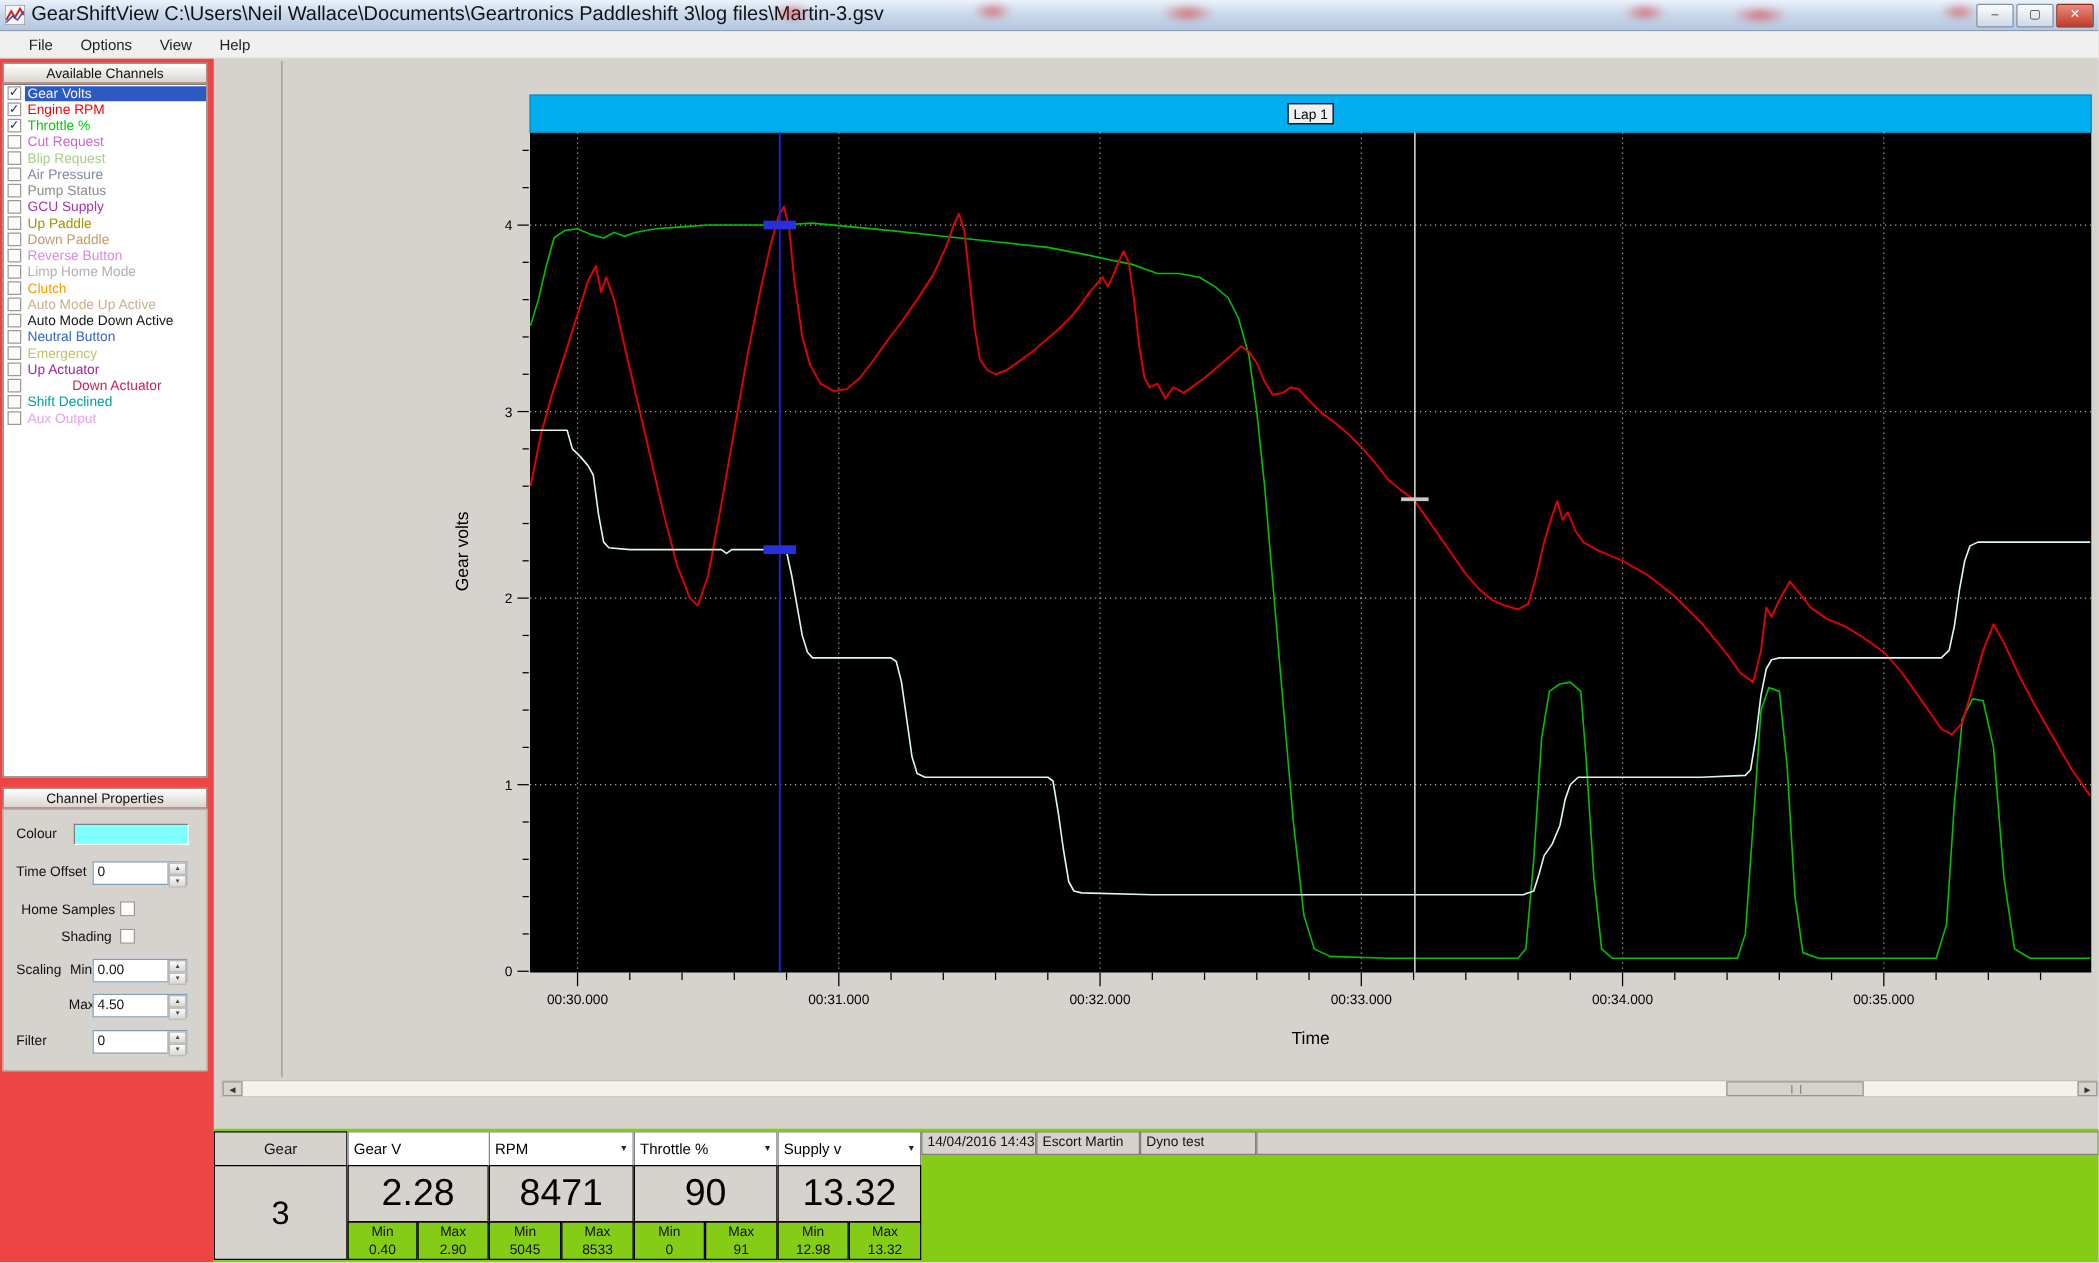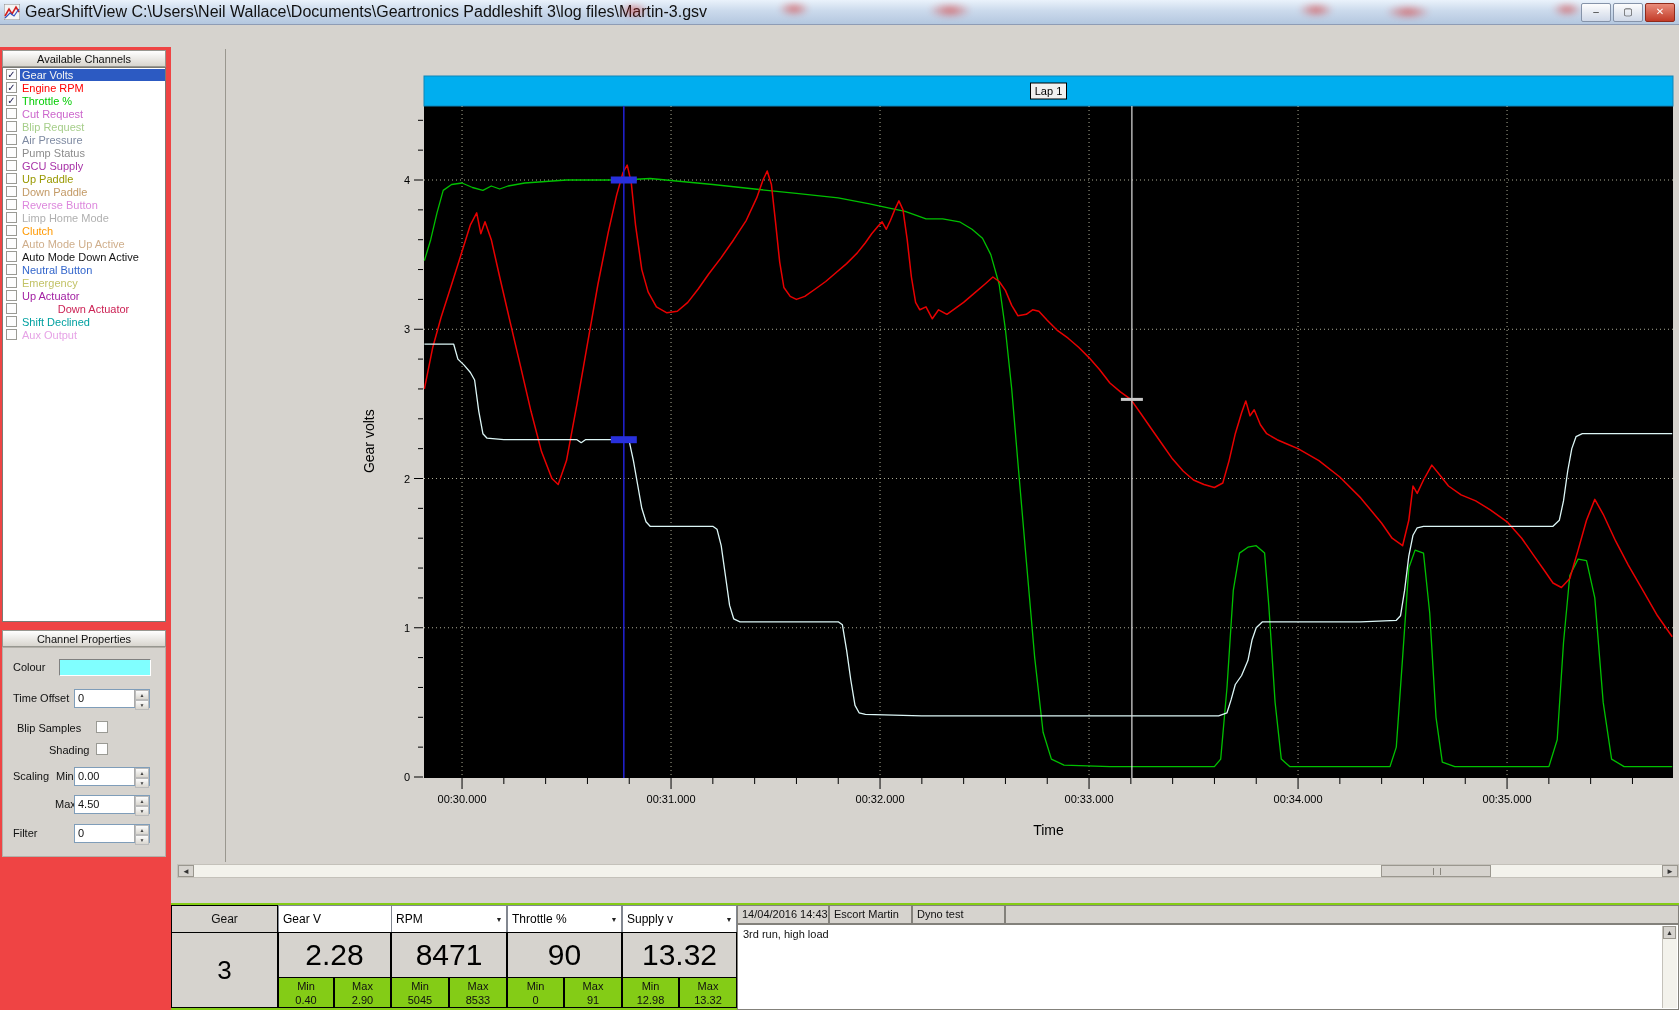--- a/index.html
+++ b/index.html
@@ -111,20 +111,26 @@
     <div class="smudge" style="left:1298px;top:3px;width:36px;height:14px"></div>
     <div class="smudge" style="left:1385px;top:5px;width:46px;height:14px"></div>
     <div class="smudge" style="left:1552px;top:3px;width:30px;height:13px"></div>
     <div class="win-buttons">
       <div class="win-btn">–</div>
       <div class="win-btn">▢</div>
       <div class="win-btn close">✕</div>
     </div>
   </div>
 
+  <div class="menubar" id="menubar">
+      <span class="menu-item">File</span>
+      <span class="menu-item">Options</span>
+      <span class="menu-item">View</span>
+      <span class="menu-item">Help</span>
+    </div>
 
   <div class="sidebar">
     <div class="group-header" style="top:3px">Available Channels</div>
     <div class="channel-list" id="channel-list">
         <div class="chan-row selected">
           <span class="cb">✓</span>
           <span class="chan-label">Gear Volts</span>
         </div>
         <div class="chan-row">
           <span class="cb">✓</span>
@@ -215,21 +221,21 @@
 
       <span class="plabel" style="left:10px;top:44px">Time Offset</span>
       <div class="spin" style="top:41px">
         <span>0</span>
         <span class="arrows">
             <span>▲</span>
             <span>▼</span>
           </span>
       </div>
 
-      <span class="plabel" style="left:14px;top:74px">Blip Samples</span>
+      <span class="plabel" style="left:14px;top:74px">Home Samples</span>
       <div class="pcheck" style="left:93px;top:73px"></div>
 
       <span class="plabel" style="left:46px;top:96px">Shading</span>
       <div class="pcheck" style="left:93px;top:95px"></div>
 
       <span class="plabel" style="left:10px;top:122px">Scaling</span>
       <span class="plabel" style="left:53px;top:122px">Min</span>
       <div class="spin" style="top:119px">
         <span>0.00</span>
         <span class="arrows">
@@ -412,20 +418,14 @@
         <div class="mm-cell" style="left:508px;top:74px;width:58px;height:31px">
           <div>Max</div>
           <div>13.32</div>
         </div>
       </div>
 
     <div class="info-box" style="left:566px;top:2px;width:92px;height:19px">14/04/2016 14:43</div>
     <div class="info-box" style="left:658px;top:2px;width:83px;height:19px">Escort Martin</div>
     <div class="info-box" style="left:741px;top:2px;width:93px;height:19px">Dyno test</div>
     <div class="info-box" style="left:834px;top:2px;width:674px;height:19px"></div>
-    <div class="comment" style="left:566px;top:21px;width:942px;height:86px">
-      <span>3rd run, high load</span>
-      <div class="vscroll">
-        <div class="vs-arrow">▲</div>
-      </div>
-    </div>
   </div>
 </div>
 
 </body></html>

